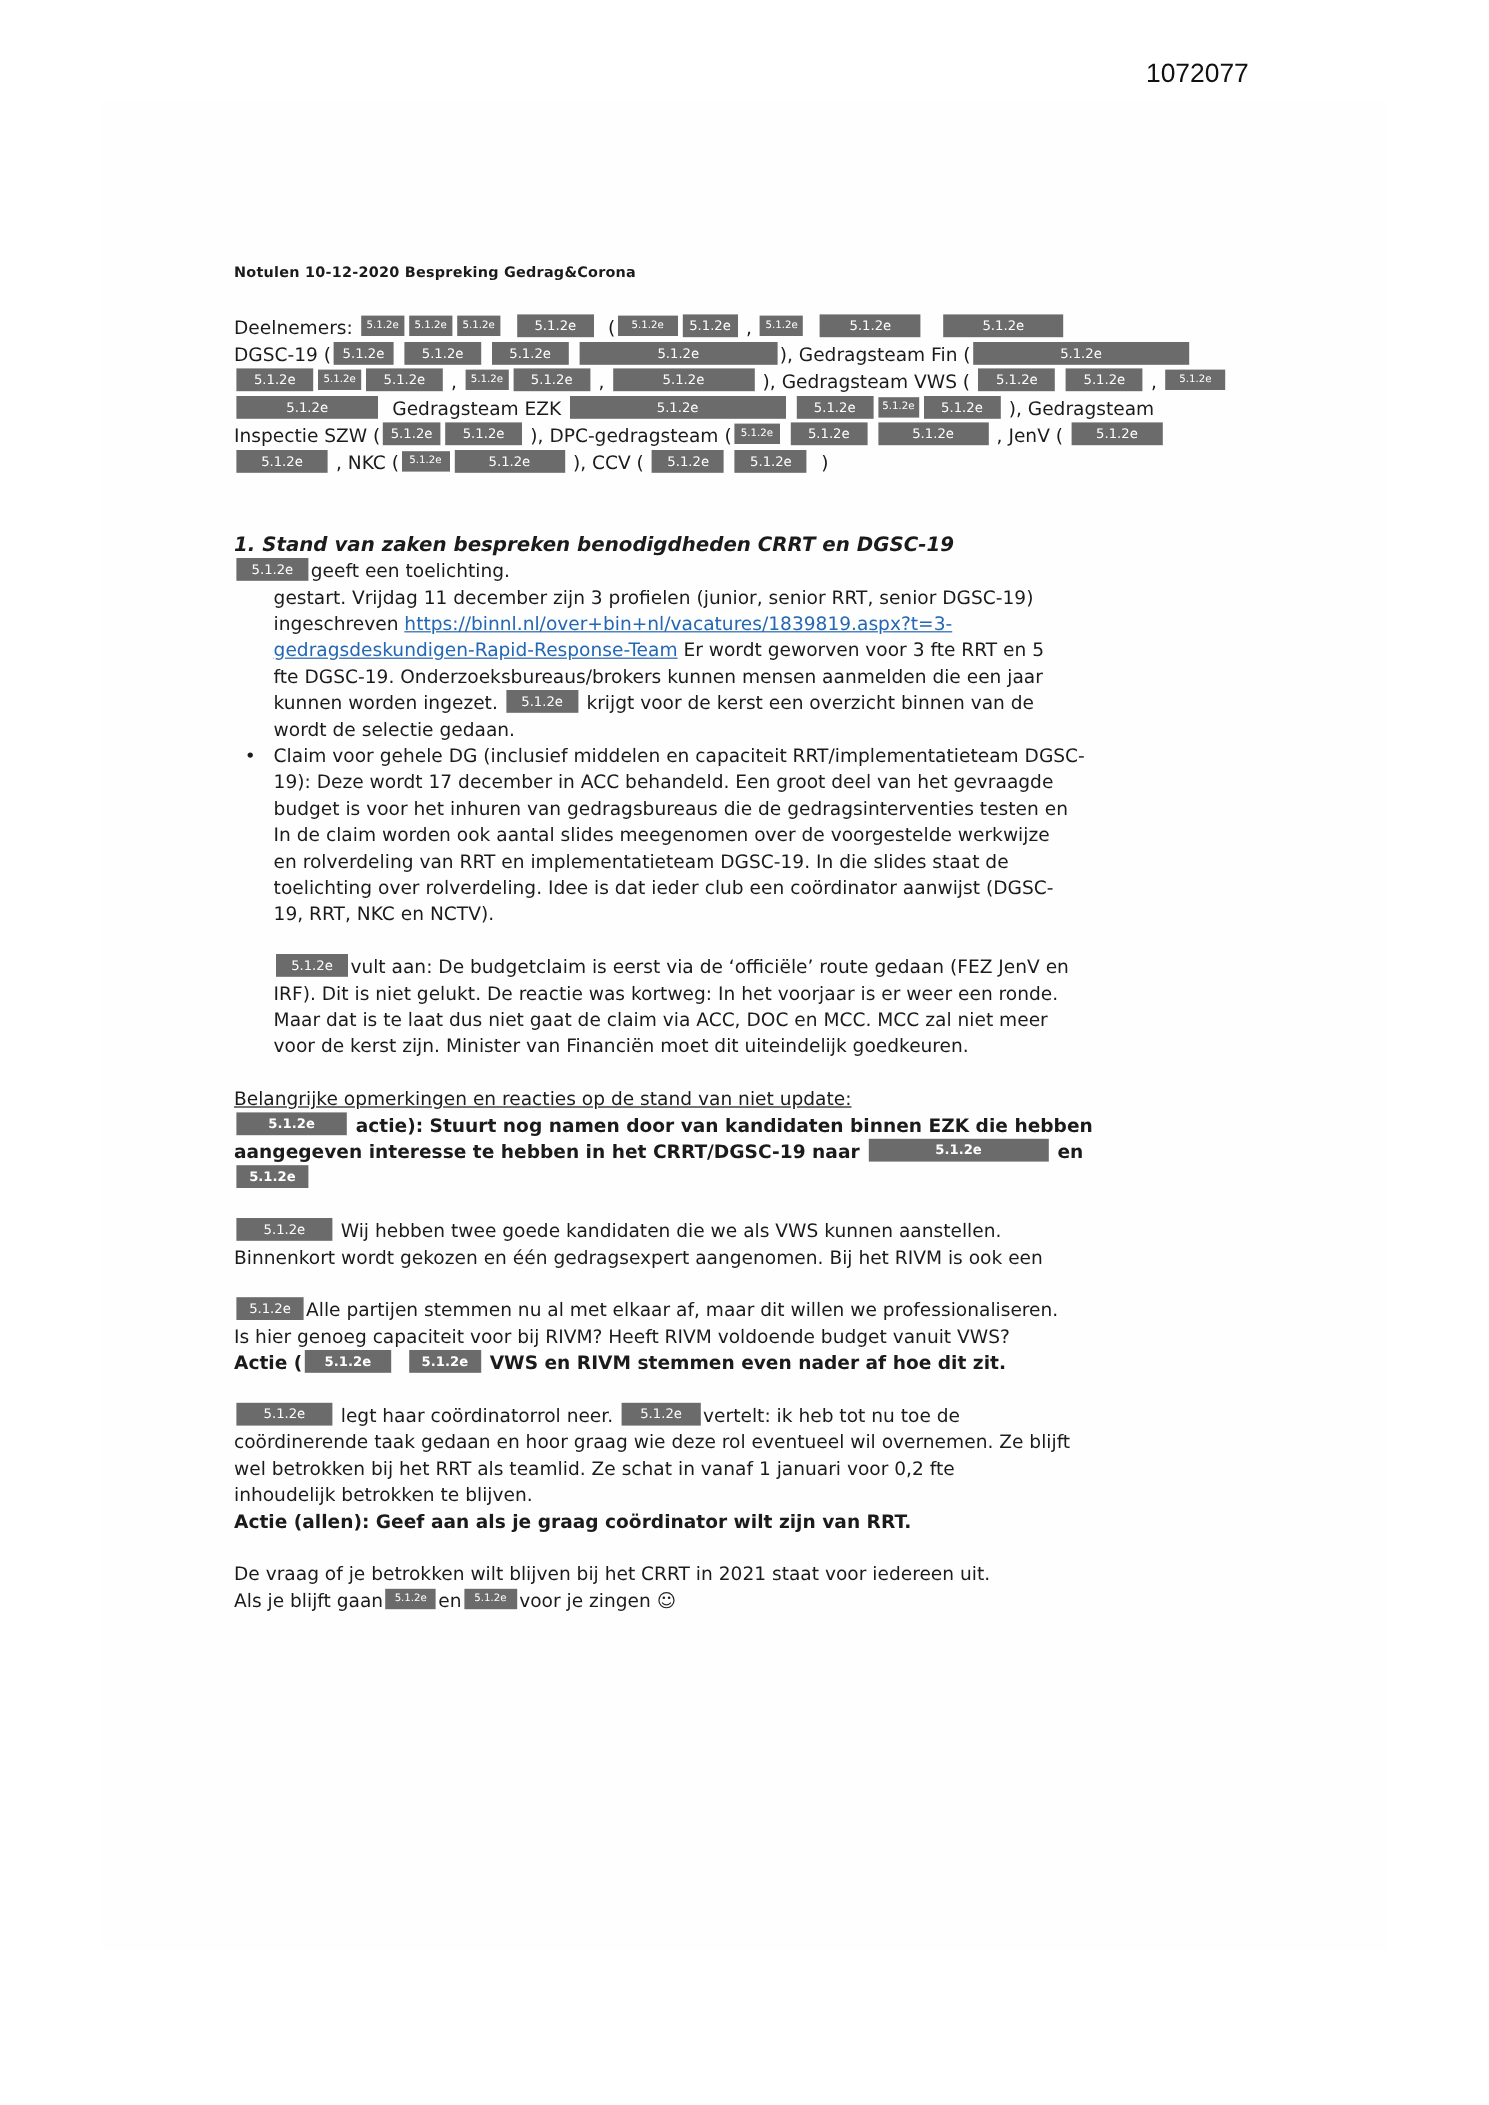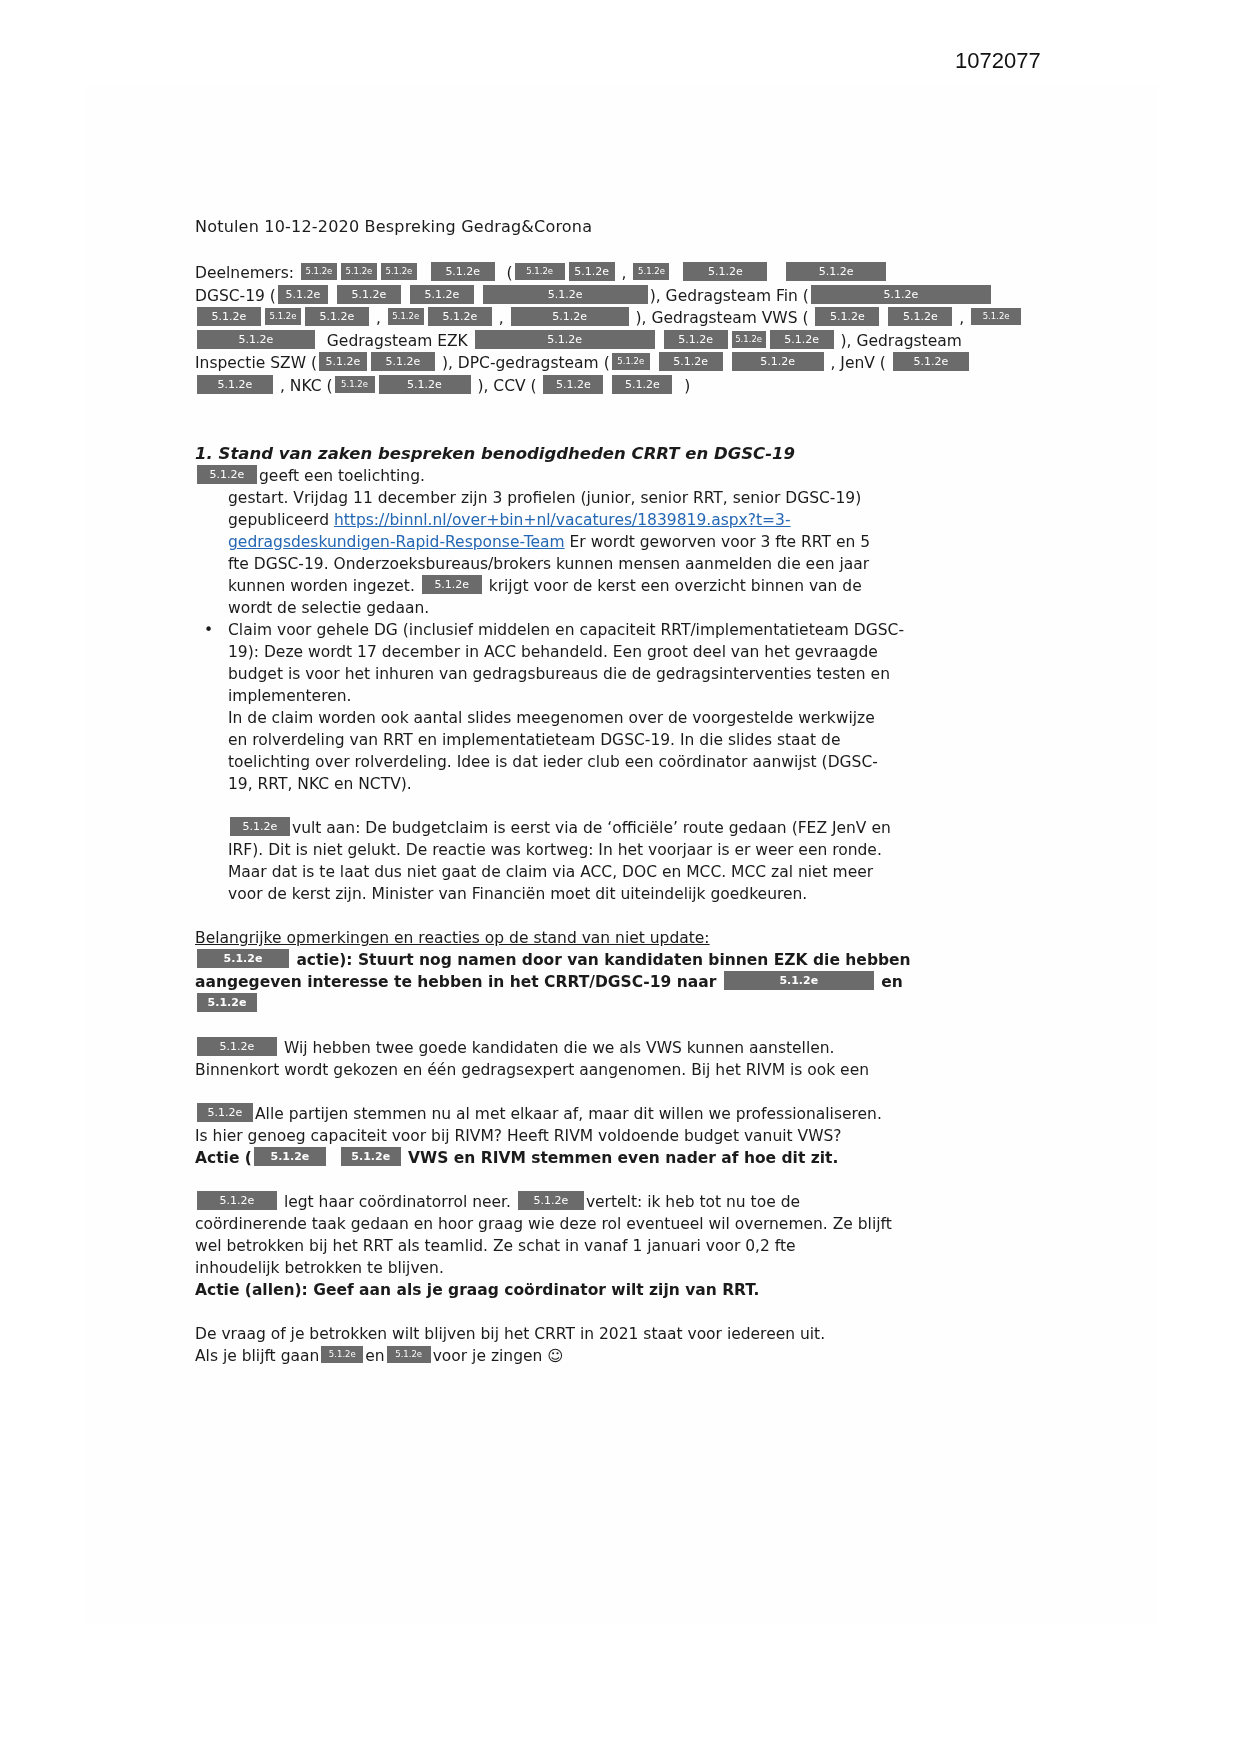--- a/index.html
+++ b/index.html
@@ -14,21 +14,21 @@
     font-family:"Liberation Sans", sans-serif;
     font-size:22px; color:#111;
   }
   .sheet {
     position:absolute; left:85px; top:85px; width:1072px; height:1540px;
     background:#fefefe;
   }
   .content { position:absolute; left:195px; top:216px; width:780px; }
   .ln { font-size:15.5px; line-height:22px; white-space:pre; }
   .ln.part  { line-height:21.5px; }
-  .ln.title { font-weight:400; font-size:16px; letter-spacing:.2px; }
+  .ln.title { font-weight:700; font-size:12px; letter-spacing:.2px; }
   .ln.h1    { font-weight:700; font-style:italic; font-size:16.5px; }
   .ln.b     { font-weight:700; }
   .ln.u     { text-decoration:underline; }
   .ln.bullet{ padding-left:33px; position:relative; }
   .ln.bullet::before { content:"\2022"; position:absolute; left:9px; }
   .ln.ind   { padding-left:33px; }
   .ln.gap   { height:22px; }
   .ln.gapT  { height:24px; }
   .ln.gapL  { height:46px; }
   .rd {
@@ -52,29 +52,28 @@
     <div class="ln part"><span>Deelnemers: </span><span class="rd sm" style="width: 36px;">5.1.2e</span><span class="rd sm" style="width: 36px;">5.1.2e</span><span class="rd sm" style="width: 36px;">5.1.2e</span><span>  </span><span class="rd" style="width: 64px;">5.1.2e</span><span>  (</span><span class="rd sm" style="width: 50px;">5.1.2e</span><span class="rd" style="width: 46px;">5.1.2e</span><span> , </span><span class="rd sm" style="width: 36px;">5.1.2e</span><span>  </span><span class="rd" style="width: 84px;">5.1.2e</span><span>   </span><span class="rd" style="width: 100px;">5.1.2e</span></div>
     <div class="ln part"><span>DGSC-19 (</span><span class="rd" style="width: 50px;">5.1.2e</span><span> </span><span class="rd" style="width: 64px;">5.1.2e</span><span> </span><span class="rd" style="width: 64px;">5.1.2e</span><span> </span><span class="rd" style="width: 165px;">5.1.2e</span><span>), Gedragsteam Fin (</span><span class="rd" style="width: 180px;">5.1.2e</span></div>
     <div class="ln part"><span class="rd" style="width: 64px;">5.1.2e</span><span class="rd sm" style="width: 36px;">5.1.2e</span><span class="rd" style="width: 64px;">5.1.2e</span><span> , </span><span class="rd sm" style="width: 36px;">5.1.2e</span><span class="rd" style="width: 64px;">5.1.2e</span><span> , </span><span class="rd" style="width: 118px;">5.1.2e</span><span> ), Gedragsteam VWS ( </span><span class="rd" style="width: 64px;">5.1.2e</span><span> </span><span class="rd" style="width: 64px;">5.1.2e</span><span> , </span><span class="rd sm" style="width: 50px;">5.1.2e</span></div>
     <div class="ln part"><span class="rd" style="width: 118px;">5.1.2e</span><span>  Gedragsteam EZK </span><span class="rd" style="width: 180px;">5.1.2e</span><span> </span><span class="rd" style="width: 64px;">5.1.2e</span><span class="rd sm" style="width: 34px;">5.1.2e</span><span class="rd" style="width: 64px;">5.1.2e</span><span> ), Gedragsteam</span></div>
     <div class="ln part"><span>Inspectie SZW (</span><span class="rd" style="width: 48px;">5.1.2e</span><span class="rd" style="width: 64px;">5.1.2e</span><span> ), DPC-gedragsteam (</span><span class="rd sm" style="width: 38px;">5.1.2e</span><span> </span><span class="rd" style="width: 64px;">5.1.2e</span><span> </span><span class="rd" style="width: 92px;">5.1.2e</span><span> , JenV ( </span><span class="rd" style="width: 76px;">5.1.2e</span></div>
     <div class="ln part"><span class="rd" style="width: 76px;">5.1.2e</span><span> , NKC (</span><span class="rd sm" style="width: 40px;">5.1.2e</span><span class="rd" style="width: 92px;">5.1.2e</span><span> ), CCV ( </span><span class="rd" style="width: 60px;">5.1.2e</span><span> </span><span class="rd" style="width: 60px;">5.1.2e</span><span>  )</span></div>
     <div class="ln gapL"></div>
     <div class="ln h1"><span>1. Stand van zaken bespreken benodigdheden CRRT en DGSC-19</span></div>
     <div class="ln"><span class="rd" style="width: 60px;">5.1.2e</span><span>geeft een toelichting.</span></div>
     <div class="ln ind"><span>gestart. Vrijdag 11 december zijn 3 profielen (junior, senior RRT, senior DGSC-19)</span></div>
-    <div class="ln ind"><span>gepubliceerd </span><span class="link">https://binnl.nl/over+bin+nl/vacatures/1839819.aspx?t=3-</span></div>
+    <div class="ln ind"><span>ingeschreven </span><span class="link">https://binnl.nl/over+bin+nl/vacatures/1839819.aspx?t=3-</span></div>
     <div class="ln ind"><span class="link">gedragsdeskundigen-Rapid-Response-Team</span><span> Er wordt geworven voor 3 fte RRT en 5</span></div>
     <div class="ln ind"><span>fte DGSC-19. Onderzoeksbureaus/brokers kunnen mensen aanmelden die een jaar</span></div>
     <div class="ln ind"><span>kunnen worden ingezet. </span><span class="rd" style="width: 60px;">5.1.2e</span><span> krijgt voor de kerst een overzicht binnen van de</span></div>
     <div class="ln ind"><span>wordt de selectie gedaan.</span></div>
     <div class="ln bullet"><span>Claim voor gehele DG (inclusief middelen en capaciteit RRT/implementatieteam DGSC-</span></div>
     <div class="ln ind"><span>19): Deze wordt 17 december in ACC behandeld. Een groot deel van het gevraagde</span></div>
     <div class="ln ind"><span>budget is voor het inhuren van gedragsbureaus die de gedragsinterventies testen en</span></div>
-    <div class="ln ind"><span>implementeren.</span></div>
     <div class="ln ind"><span>In de claim worden ook aantal slides meegenomen over de voorgestelde werkwijze</span></div>
     <div class="ln ind"><span>en rolverdeling van RRT en implementatieteam DGSC-19. In die slides staat de</span></div>
     <div class="ln ind"><span>toelichting over rolverdeling. Idee is dat ieder club een coördinator aanwijst (DGSC-</span></div>
     <div class="ln ind"><span>19, RRT, NKC en NCTV).</span></div>
     <div class="ln gap"></div>
     <div class="ln ind"><span class="rd" style="width: 60px;">5.1.2e</span><span>vult aan: De budgetclaim is eerst via de ‘officiële’ route gedaan (FEZ JenV en</span></div>
     <div class="ln ind"><span>IRF). Dit is niet gelukt. De reactie was kortweg: In het voorjaar is er weer een ronde.</span></div>
     <div class="ln ind"><span>Maar dat is te laat dus niet gaat de claim via ACC, DOC en MCC. MCC zal niet meer</span></div>
     <div class="ln ind"><span>voor de kerst zijn. Minister van Financiën moet dit uiteindelijk goedkeuren.</span></div>
     <div class="ln gap"></div>

